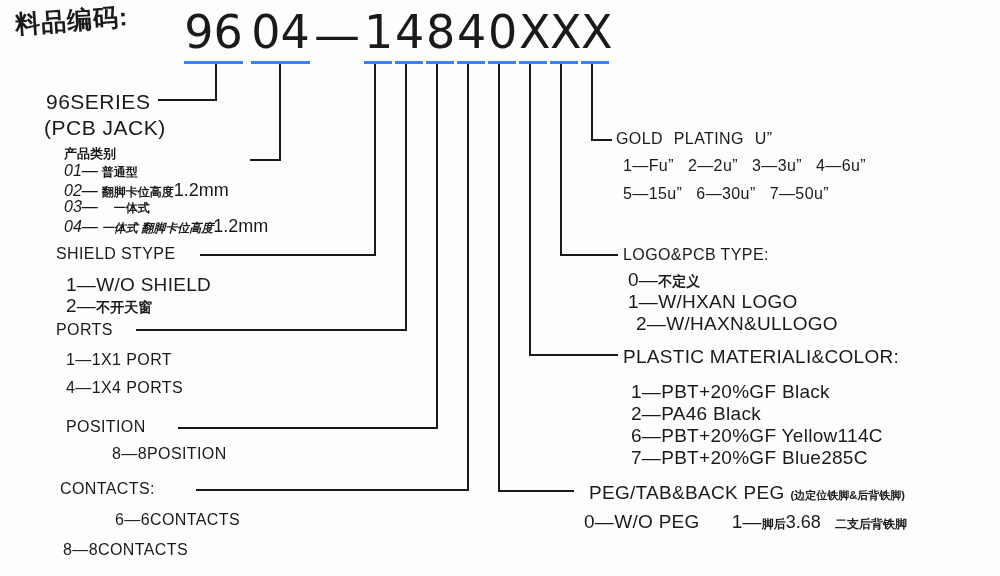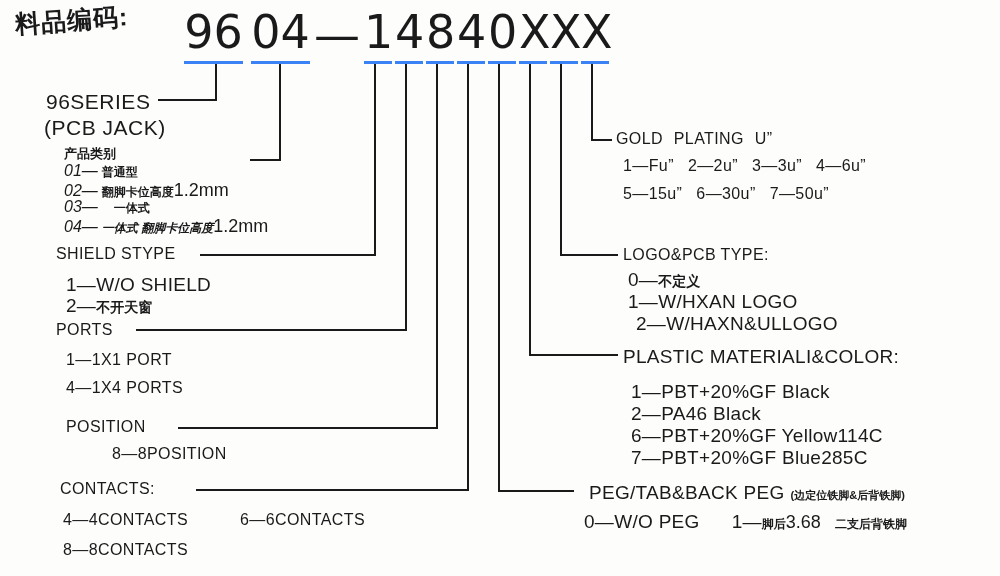--- a/index.html
+++ b/index.html
@@ -103,21 +103,20 @@
   <span>4—1X4 PORTS</span>
 </div>
 
 <div class="abs t20" style="left:66px;top:418px;">POSITION</div>
 <div class="abs row t20" style="left:74px;top:445px;">
   <span style="margin-left:38px;">8—8POSITION</span>
 </div>
 
 <div class="abs t20" style="left:60px;top:480px;">CONTACTS:</div>
 <div class="abs row t20" style="left:63px;top:511px;">
-  <span>4—4CONTACTS</span>
   <span style="margin-left:52px;">6—6CONTACTS</span>
 </div>
 <div class="abs t20" style="left:63px;top:541px;">8—8CONTACTS</div>
 
 <div class="abs t20" style="left:616px;top:130px;word-spacing:6px;">GOLD PLATING U”</div>
 <div class="abs row t20" style="left:623px;top:157px;">
   <span>1—Fu”</span>
   <span style="margin-left:14px;">2—2u”</span>
   <span style="margin-left:14px;">3—3u”</span>
   <span style="margin-left:14px;">4—6u”</span>

